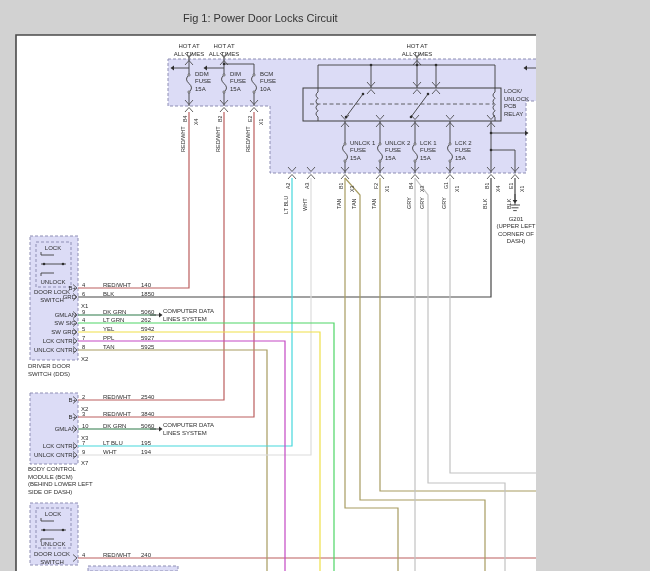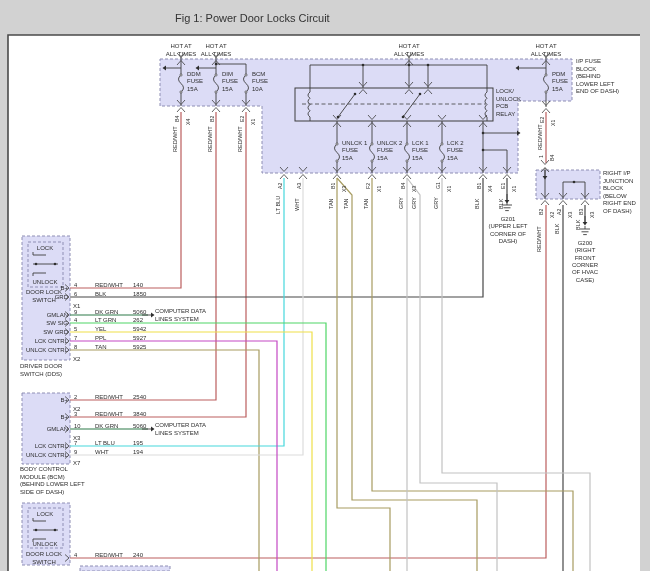--- a/index.html
+++ b/index.html
@@ -1,16 +1,16 @@
 <!DOCTYPE html>
 <html><head>
 <meta charset="utf-8">
 <style>
   html,body{margin:0;padding:0;background:#d2d2d2;}
-  #stage{position:relative;width:640px;height:571px;background:#d2d2d2;overflow:hidden;}
+  #stage{position:relative;width:528px;height:571px;background:#d2d2d2;overflow:hidden;margin-left:8px;}
   svg{display:block;}
   svg text{font-family:"Liberation Sans",sans-serif;fill:#2d2d2d;}
   .title-text{font-size:11px;fill:#333;}
 </style>
 </head>
 <body>
 
 <div id="stage">
   <svg id="svg" width="650" height="571" viewBox="0 0 650 571">
     <text class="title-text" x="175" y="22">Fig 1: Power Door Locks Circuit</text>

